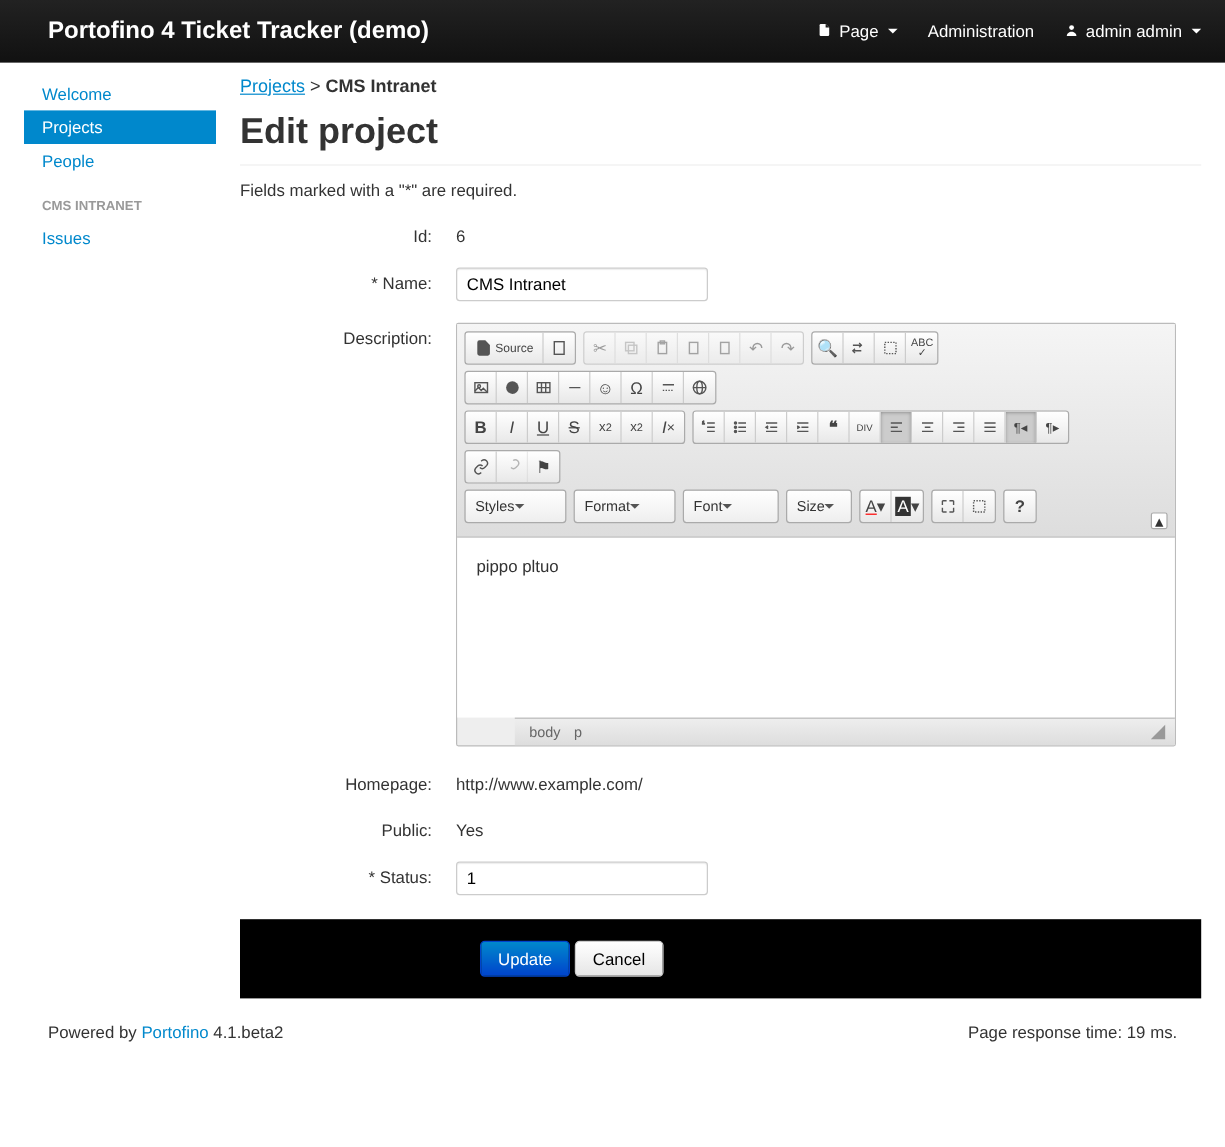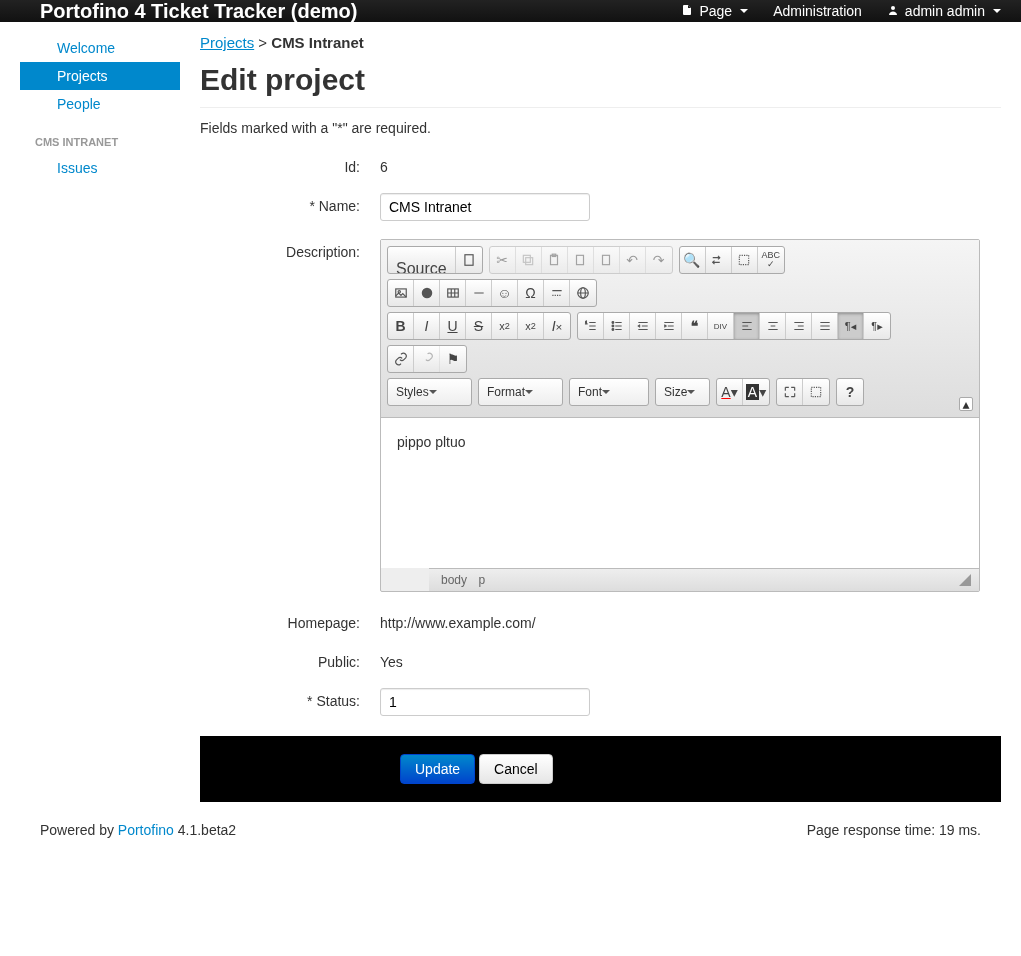--- a/index.html
+++ b/index.html
@@ -1,31 +1,31 @@
 <!DOCTYPE html>
 <html><head>
 <meta charset="utf-8">
 <style>
 * { box-sizing: border-box; margin: 0; padding: 0; }
 body { font-family: "Helvetica Neue", Helvetica, Arial, sans-serif; font-size: 14px; color: #333; background: #fff; }
 a { color: #0088cc; text-decoration: none; }
 
-.navbar { background: #1b1b1b; background-image: linear-gradient(#222, #111); color: #fff; height: 22px; display: flex; align-items: center; padding: 0 20px 0 40px; text-align: center; }
+.navbar { background: #1b1b1b; background-image: linear-gradient(#222, #111); color: #fff; height: 52px; display: flex; align-items: center; padding: 0 20px 0 40px; text-align: center; }
 .navbar-brand { color: #fff; font-size: 20px; font-weight: bold; }
 .navbar-right { margin-left: auto; display: flex; align-items: center; gap: 25px; }
 .navbar-item { color: #fff; cursor: pointer; display: flex; align-items: center; gap: 6px; font-size: 14px; }
 .caret { display: inline-block; width: 0; height: 0; border-left: 4px solid transparent; border-right: 4px solid transparent; border-top: 4px solid #fff; vertical-align: middle; margin-left: 2px; }
 
 .container { display: flex; padding: 12px 20px 0 20px; }
 .sidebar { width: 160px; flex-shrink: 0; }
 .nav-list { list-style: none; }
 .nav-list li { padding: 6px 15px; }
 .nav-list li.active { background: #0088cc; color: #fff; }
 .nav-list li.active a { color: #fff; }
-.nav-list li a { color: #0088cc; margin-left: 22px; }
+.nav-list li a { color: #0088cc; }
 .nav-header { padding: 6px 15px; font-size: 11px; font-weight: bold; color: #999; text-transform: uppercase; margin-top: 12px; }
 
 .main { flex: 1; padding-left: 20px; }
 .breadcrumb { margin-bottom: 12px; font-size: 15px; }
 .breadcrumb a { text-decoration: underline; }
 .page-title { font-size: 30px; font-weight: bold; border-bottom: 1px solid #eee; padding-bottom: 10px; margin-bottom: 12px; }
 .help-text { margin-bottom: 18px; font-size: 14px; }
 
 .form-row { display: flex; margin-bottom: 18px; }
 .form-label { width: 180px; text-align: right; padding-right: 20px; padding-top: 5px; font-size: 14px; }
@@ -34,21 +34,21 @@
 input.text-input { border: 1px solid #ccc; border-radius: 3px; padding: 5px 8px; font-size: 14px; width: 210px; box-shadow: inset 0 1px 1px rgba(0,0,0,0.075); }
 
 .cke-container { border: 1px solid #bbb; background: #eee; width: 600px; border-radius: 2px; }
 .cke-top { background: linear-gradient(#f5f5f5, #ddd); border-bottom: 1px solid #bbb; padding: 6px; position: relative; }
 .toolbar-row { display: flex; flex-wrap: wrap; gap: 6px; margin-bottom: 5px; }
 .toolbar-row:last-child { margin-bottom: 0; }
 .btn-group { display: inline-flex; border: 1px solid #aaa; border-radius: 3px; background: linear-gradient(#fff, #e8e8e8); overflow: hidden; }
 .btn-group.disabled { opacity: 0.5; }
 .tb-btn { width: 26px; height: 26px; display: flex; align-items: center; justify-content: center; border-right: 1px solid #ccc; cursor: pointer; color: #444; }
 .tb-btn:last-child { border-right: none; }
-.tb-btn.text { width: auto; padding: 0 8px; font-size: 16px; flex-direction: column; }
+.tb-btn.text { width: auto; padding: 0 8px; font-size: 10px; }
 .tb-btn.active { background: #ccc; box-shadow: inset 0 1px 3px rgba(0,0,0,0.3); }
 .tb-btn svg { width: 14px; height: 14px; }
 .combo { border: 1px solid #aaa; border-radius: 3px; background: linear-gradient(#fff, #eee); height: 28px; padding: 0 8px; display: flex; align-items: center; font-size: 12px; gap: 0; cursor: pointer; }
 .combo .caret-dn { width: 0; height: 0; border-left: 4px solid transparent; border-right: 4px solid transparent; border-top: 4px solid #555; }
 .collapse-btn { position: absolute; right: 6px; bottom: 6px; width: 14px; height: 14px; border: 1px solid #aaa; background: #fff; display: flex; align-items: center; justify-content: center; border-radius: 2px; cursor: pointer; }
 
 .cke-content { background: #fff; min-height: 150px; padding: 16px; font-size: 14px; }
 .cke-bottom { background: linear-gradient(#eee, #ddd); border-top: 1px solid #bbb; padding: 4px 8px; font-size: 12px; color: #666; display: flex; align-items: center; margin-left: 48px; }
 .cke-path span { padding: 2px 4px; cursor: pointer; }
 .cke-resizer { margin-left: auto; width: 0; height: 0; border-style: solid; border-width: 0 0 12px 12px; border-color: transparent transparent #999 transparent; cursor: nwse-resize; }

